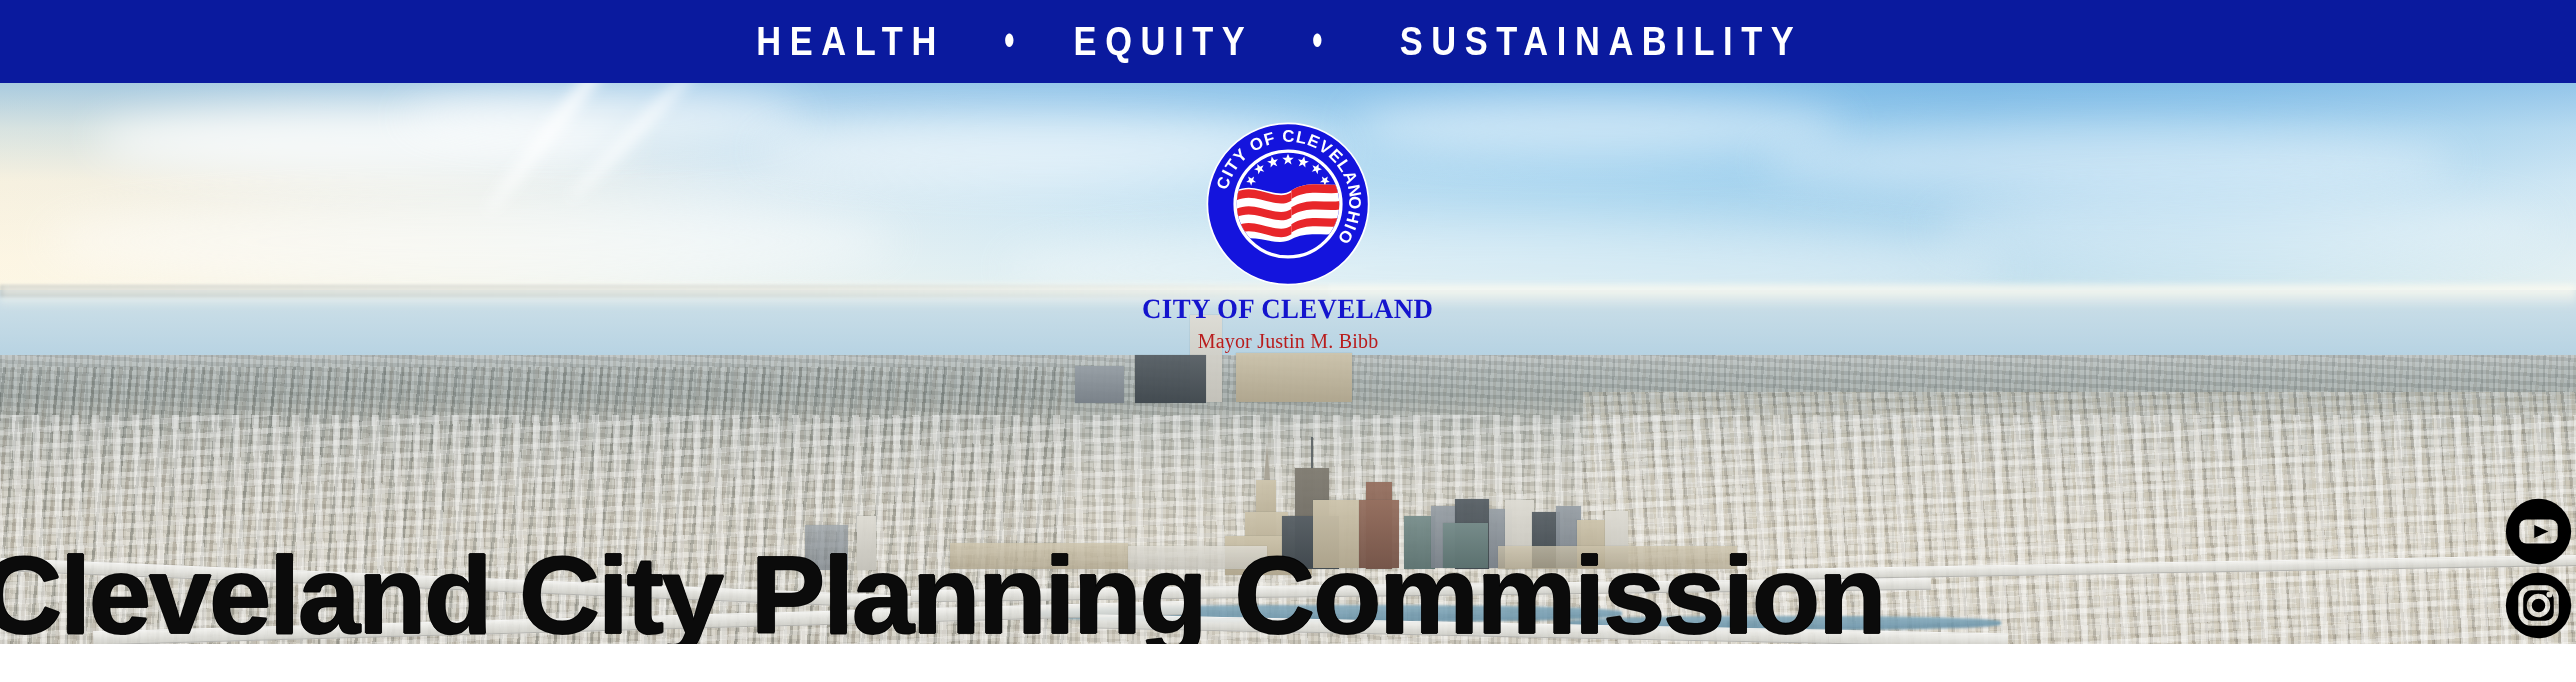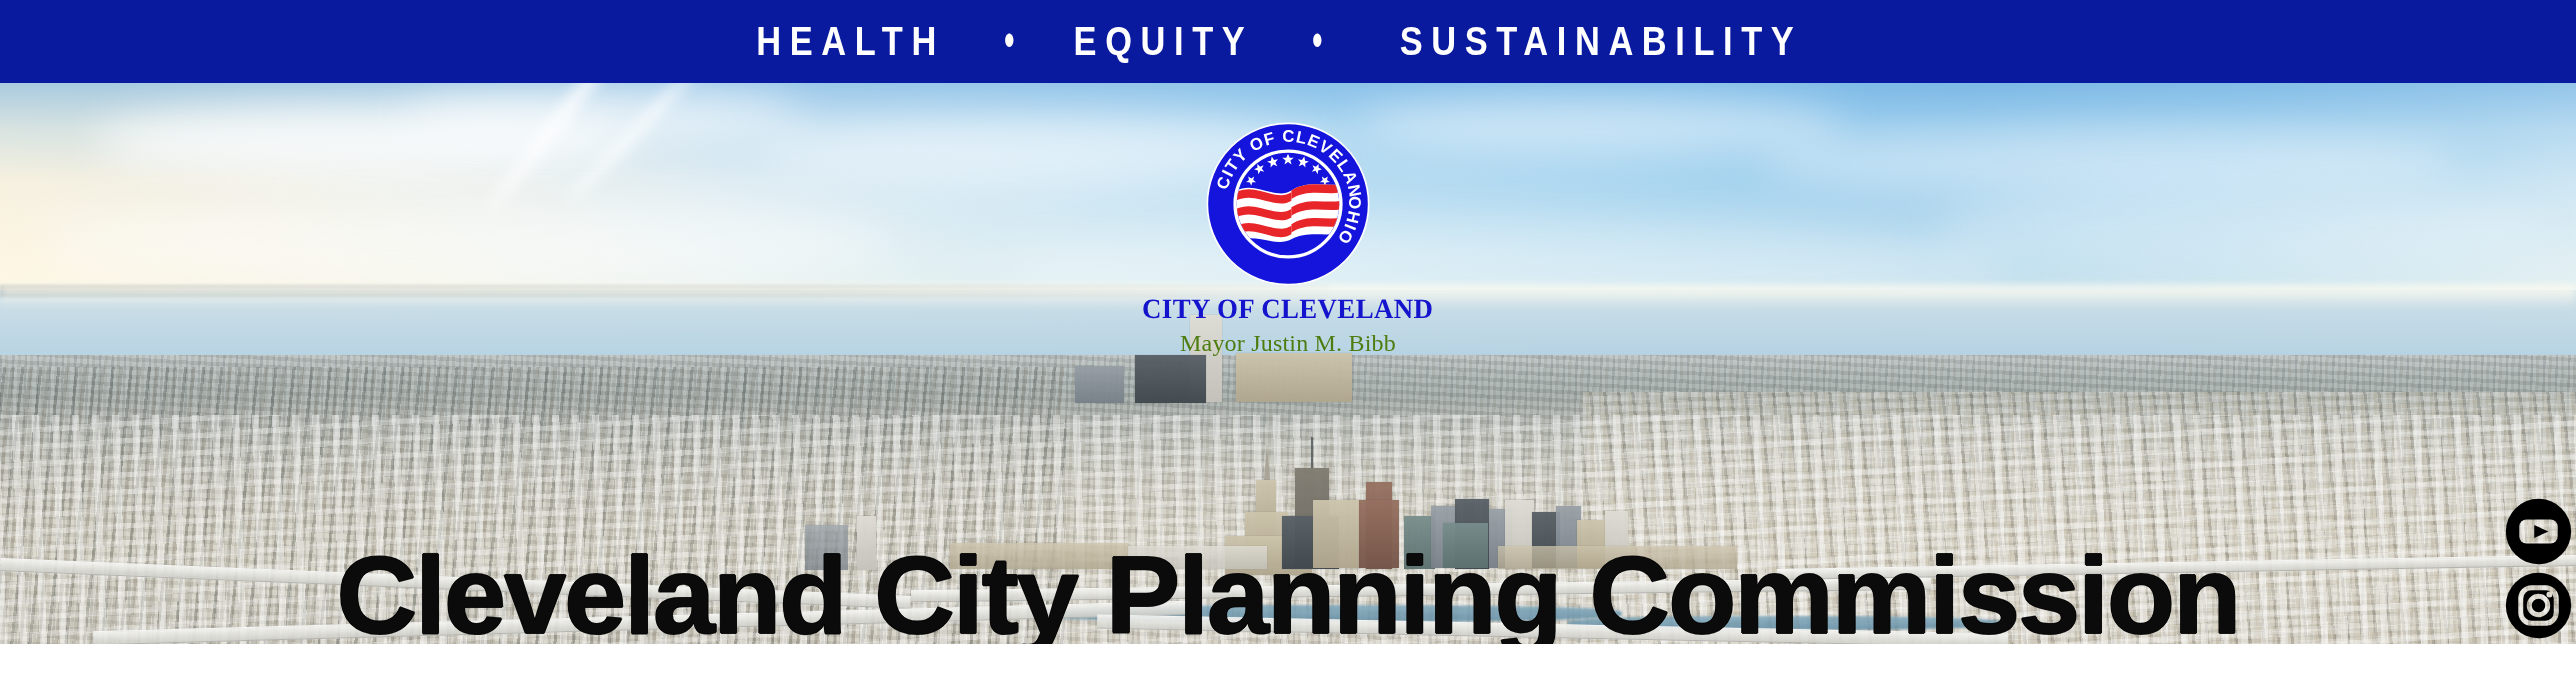--- a/index.html
+++ b/index.html
@@ -253,35 +253,35 @@
     font-family: "Liberation Serif", serif;
     font-weight: 700;
     font-size: 28px;
     letter-spacing: 0.4px;
     line-height: 1;
     transform: scaleX(0.96);
     text-rendering: geometricPrecision;
   }
   .lockup-mayor {
     margin-top: 7px;
-    color: #4d7c0f;
+    color: #b91c1c;
     font-family: "Liberation Serif", serif;
     font-weight: 400;
-    font-size: 24px;
+    font-size: 20px;
     letter-spacing: 0.2px;
     line-height: 1;
   }
 
   
   .main-title {
     position: absolute;
     left: 0;
     top: 457px;
     width: 2576px;
-    text-align: center;
+    text-align: left;
     z-index: 30;
     pointer-events: none;
   }
   .main-title span {
     display: inline-block;
     color: #0b0b0b;
     font-family: "Liberation Sans", sans-serif;
     font-weight: 700;
     font-size: 110px;
     line-height: 1;

